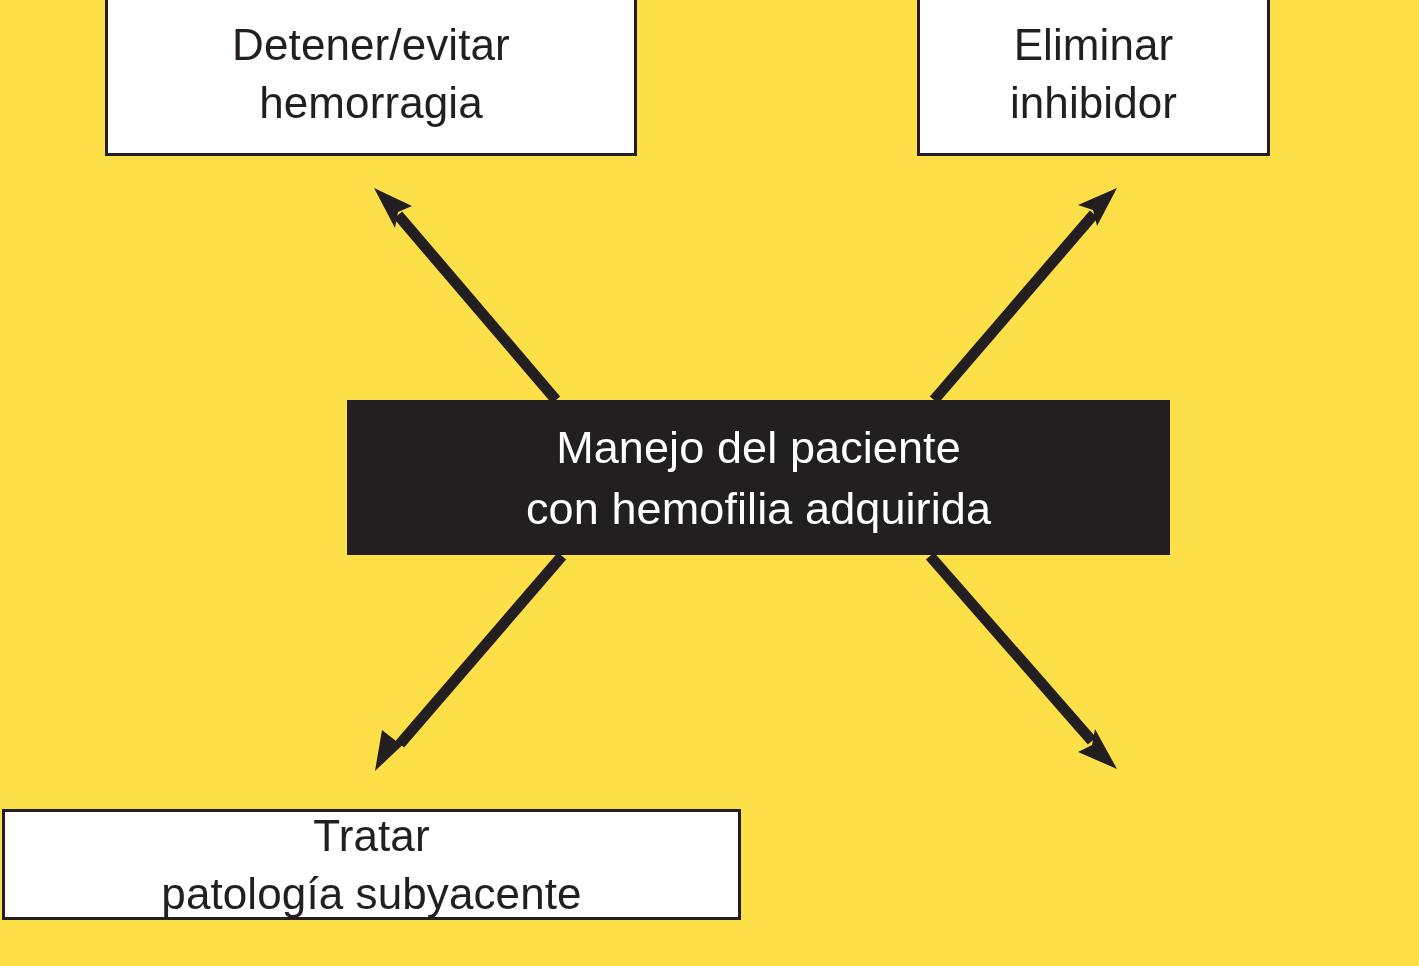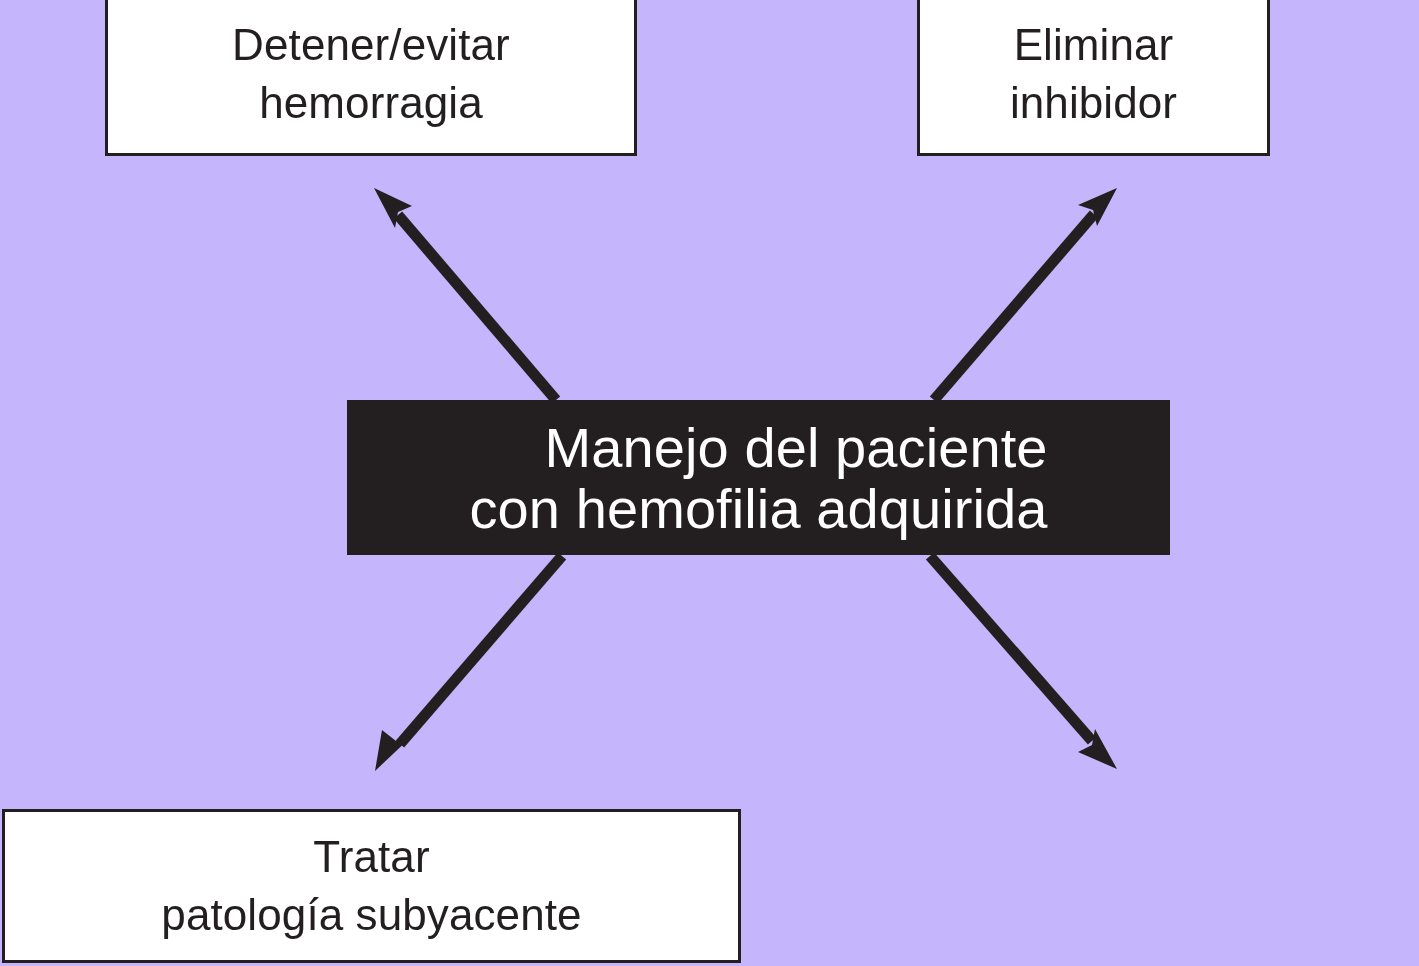--- a/index.html
+++ b/index.html
@@ -9,21 +9,21 @@
     background: #ffffff;
   }
   body {
     font-family: "Liberation Sans", "DejaVu Sans", sans-serif;
     -webkit-font-smoothing: antialiased;
   }
   #diagram-root {
     position: relative;
     width: 1419px;
     height: 966px;
-    background: #c4b5fd;
+    background: #fde047;
     overflow: hidden;
   }
   #arrow-layer {
     position: absolute;
     left: 0;
     top: 0;
     width: 1419px;
     height: 966px;
     pointer-events: none;
   }
@@ -46,23 +46,22 @@
     border: none;
   }
   .node-label {
     font-size: 44px;
     line-height: 58px;
     letter-spacing: 0.1px;
     white-space: pre-line;
     padding: 0 10px;
   }
   .node-filled .node-label {
-    font-size: 56px;
+    font-size: 45px;
     line-height: 61px;
-    text-align: right;
   }
 
   
   #node-stop-bleeding {
     left: 105px;
     top: -8px;
     width: 532px;
     height: 164px;
   }
   #node-eliminate-inhibitor {
@@ -74,21 +73,21 @@
   #node-patient-management {
     left: 347px;
     top: 400px;
     width: 823px;
     height: 155px;
   }
   #node-treat-underlying {
     left: 2px;
     top: 809px;
     width: 739px;
-    height: 154px;
+    height: 111px;
   }
   #node-control-thrombotic {
     left: 765px;
     top: 809px;
     width: 651px;
     height: 153px;
   }
 </style>
 </head>
 <body>

